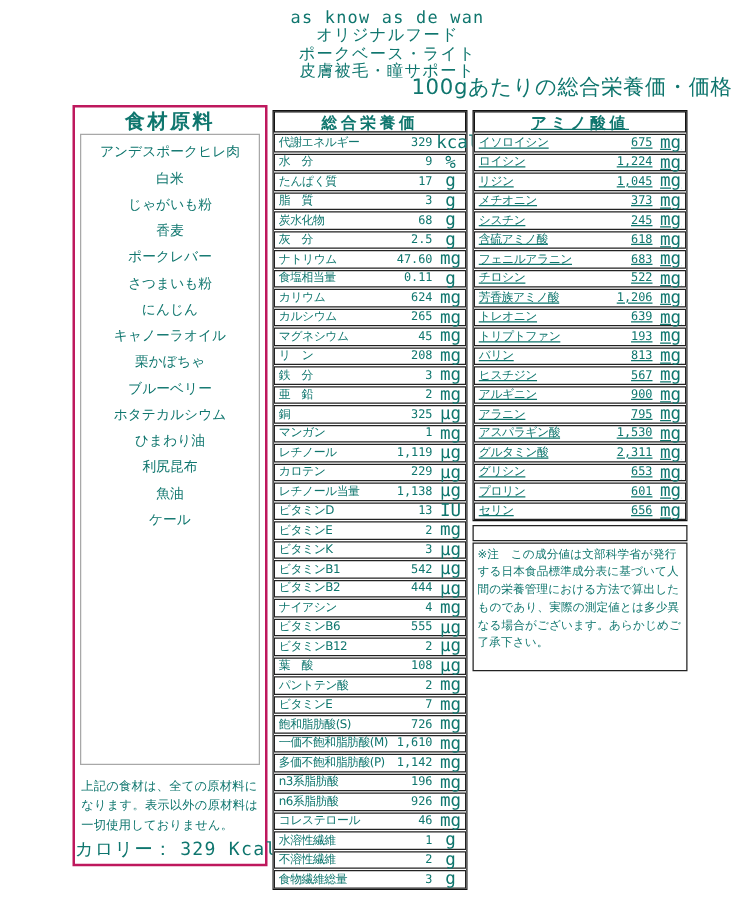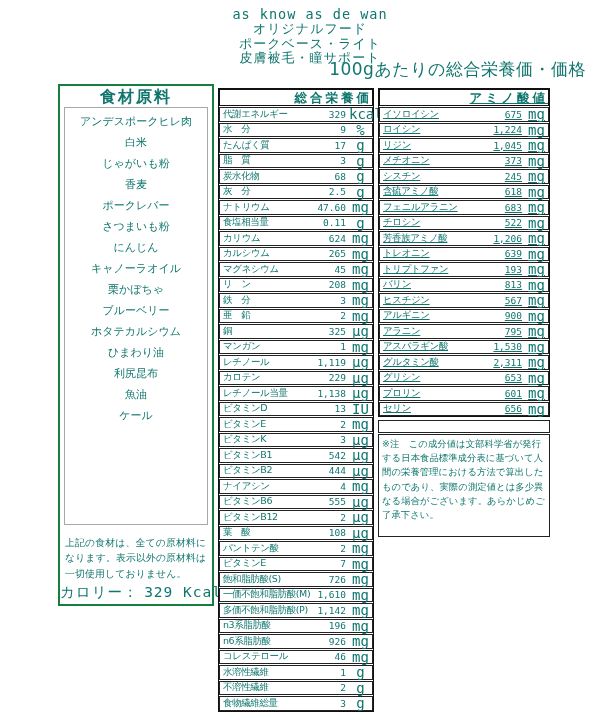--- a/index.html
+++ b/index.html
@@ -8,22 +8,22 @@
     font-family:"DejaVu Sans", sans-serif; color:#0f766e; overflow:hidden;
   }
   
   .brand-block { position:absolute; top:6px; left:20px; width:580px; text-align:center; }
   .brand-line { font-size:13px; line-height:14.5px; letter-spacing:1px; }
   .brand-en { font-family:"DejaVu Sans Mono", monospace; font-size:13.5px; letter-spacing:1px; }
   .subtitle { position:absolute; top:58px; right:14px; font-size:17px; letter-spacing:0.5px; }
 
   
   .col-left {
-    position:absolute; left:58px; top:84px; width:156px; height:522px;
-    border:2px solid #15803d; box-sizing:border-box;
+    position:absolute; left:58px; top:84px; width:156px; height:609px;
+    border:2px solid #be185d; box-sizing:border-box;
   }
   .ing-title { text-align:center; font-weight:bold; font-size:16px; letter-spacing:2px; margin-top:1px; }
   .ing-box {
     position:absolute; left:4px; right:4px; top:21px; bottom:79px;
     border:1px solid #a8a8a8; padding-top:3px; overflow:hidden;
   }
   .ing-item { text-align:center; font-size:11px; line-height:21px; white-space:nowrap; }
   .left-note {
     position:absolute; left:5px; right:3px; bottom:23px;
     font-size:9.8px; line-height:15.5px; text-align:left; letter-spacing:0.2px;
@@ -33,21 +33,21 @@
     font-size:14.5px; letter-spacing:1px; white-space:nowrap;
   }
   .calorie-line .cv { font-family:"DejaVu Sans Mono", monospace; }
 
   
   .vtable { position:absolute; border:1px solid #111; box-sizing:border-box; background:#fff; }
   .col-mid   { left:218px; top:88px; width:156px; }
   .col-right { left:378px; top:88px; width:172px;text-decoration:underline; }
   .thead {
     box-sizing:border-box; height:17px; line-height:15px; border:1px solid #111;
-    font-weight:bold; text-align:right; font-size:12.5px; letter-spacing:3px;
+    font-weight:bold; text-align:center; font-size:12.5px; letter-spacing:3px;
   }
   .trow {
     box-sizing:border-box; display:flex; align-items:center;
     height:14.5px; border:1px solid #222; margin-top:1px; background:#fff;
   }
   .tlabel {
     flex:1; padding-left:3px; font-size:9.5px; letter-spacing:-0.4px;
     white-space:nowrap; overflow:hidden;
   }
   .tval {

